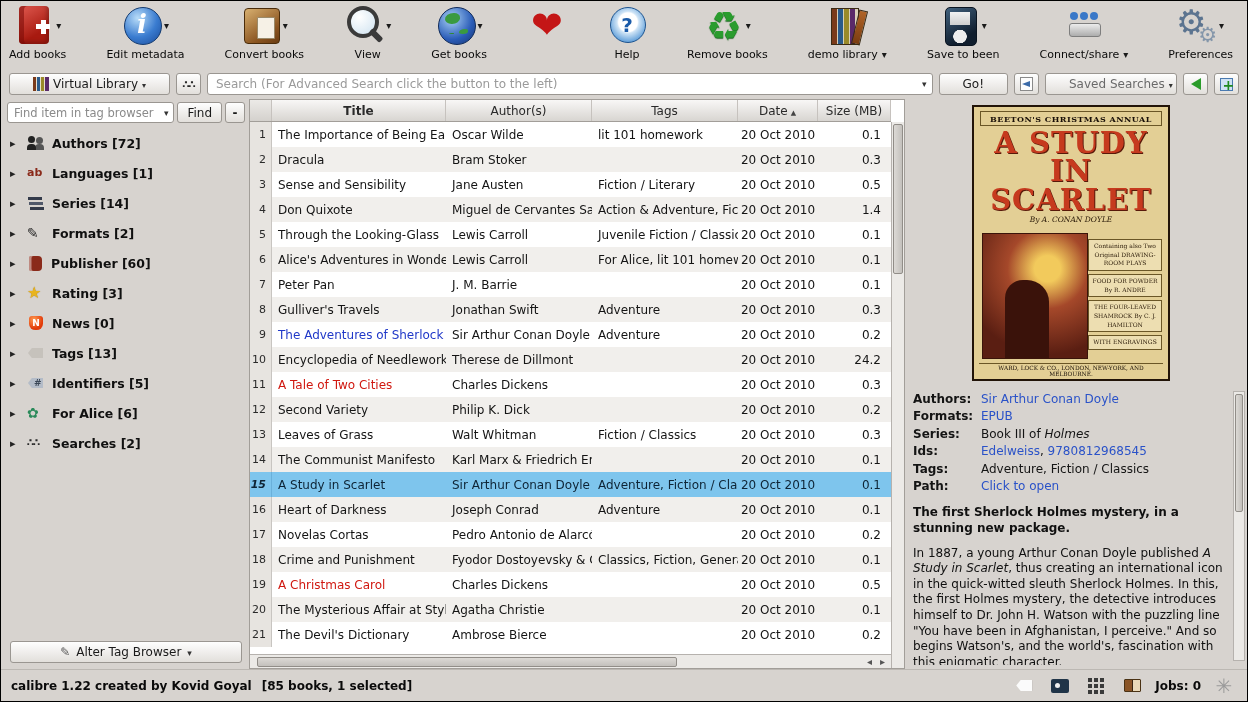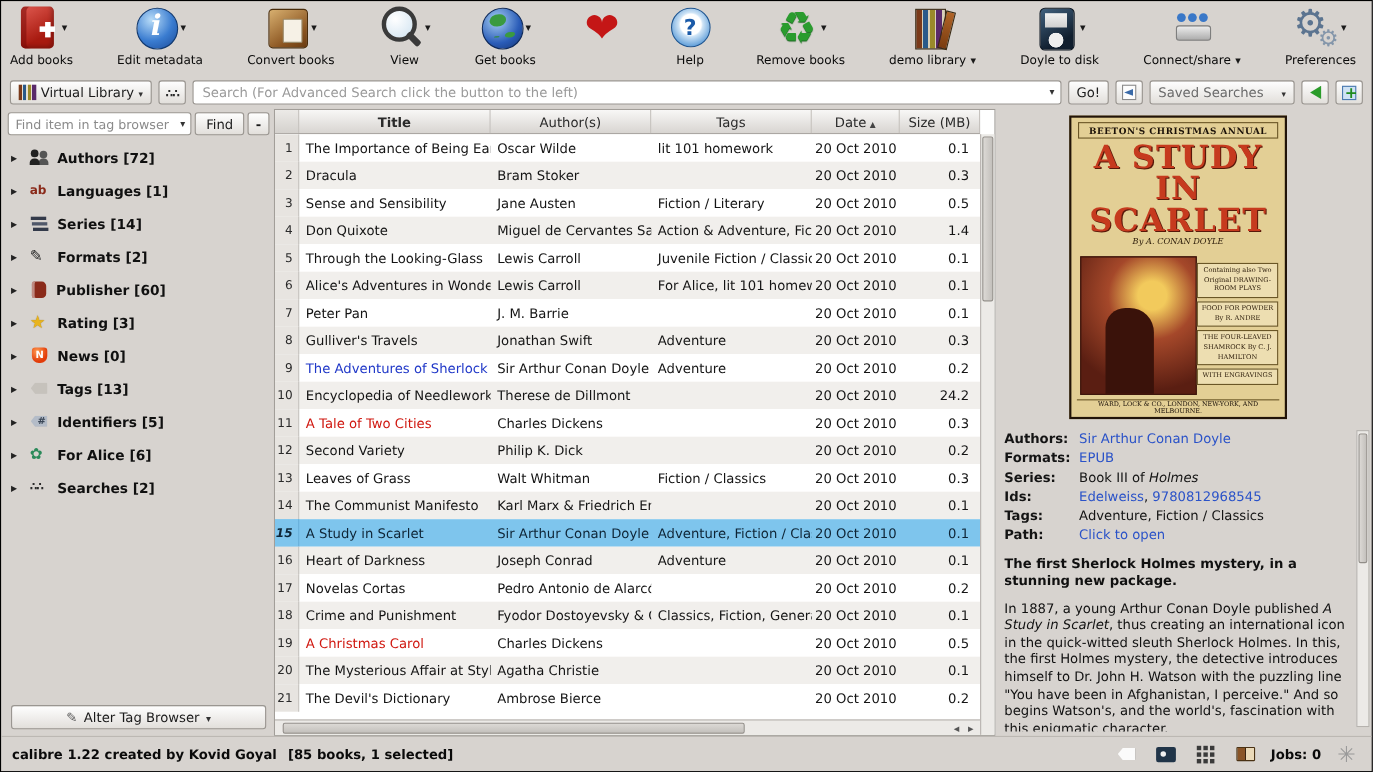--- a/index.html
+++ b/index.html
@@ -70,21 +70,21 @@
     background:#3a78c8; box-shadow:10px 0 0 #3a78c8, 20px 0 0 #3a78c8; }
   .i-connect-share::after { content:""; position:absolute; left:5px; bottom:8px; width:30px; height:12px; border-radius:3px;
     background:linear-gradient(#ececec,#adadad); border:1px solid #7e7e7e; }
   .i-preferences::before { content:"⚙"; position:absolute; left:-1px; top:-3px; font-size:34px; color:#5c7490; }
   .i-preferences::after { content:"⚙"; position:absolute; right:0; bottom:-2px; font-size:21px; color:#8496aa; }
 
   
   .searchrow { height:30px; display:flex; align-items:center; gap:6px; padding:0 8px; }
   .btn { background:linear-gradient(#fefefe,#e2dfdb); border:1px solid #9a9691; border-radius:3px;
     font-size:12px; color:#1a1a1a; display:inline-flex; align-items:center; gap:4px;
-    height:22px; padding:0 7px; cursor:pointer; font-family:inherit; white-space:nowrap; }
+    height:22px; padding:0 23px; cursor:pointer; font-family:inherit; white-space:nowrap; }
   .sq-btn { width:25px; justify-content:center; padding:0; }
   .mini-arrow::after { content:"▾"; font-size:8px; color:#333; }
   .vl-icon { width:16px; height:14px; display:inline-block;
     background:linear-gradient(90deg,#7a3a1a 0 3px,#e8e0d0 3px 4px,#2a5a8a 4px 7px,#e8e0d0 7px 8px,#9a8a2a 8px 11px,#e8e0d0 11px 12px,#5a2a6a 12px 15px); }
   .paw-icon::before { content:"∴∴"; font-size:10px; letter-spacing:-1px; color:#2a2a2a; font-weight:bold; }
   .search-wrap { flex:1; position:relative; display:flex; }
   .search-input { width:100%; height:22px; border:1px solid #9a9691; border-radius:3px; background:#fff;
     padding:0 25px 0 8px; font-size:12px; color:#333; font-family:inherit; }
   .search-input::placeholder { color:#9a9a9a; opacity:1; }
   .combo-arrow { position:absolute; right:6px; top:50%; transform:translateY(-52%); line-height:8px; }
@@ -333,21 +333,21 @@
           <span class="tb-arrow"></span>
         </div>
       </div>
 
       <div class="tb-item">
         <div class="tb-top">
           <span class="tbicon i-save-to-disk"></span>
           <span class="tb-arrow"></span>
         </div>
         <div class="tb-label-row">
-          <span class="tb-label">Doyle to disk</span>
+          <span class="tb-label">Save to been</span>
 
         </div>
       </div>
 
       <div class="tb-item">
         <div class="tb-top">
           <span class="tbicon i-connect-share"></span>
 
         </div>
         <div class="tb-label-row">

